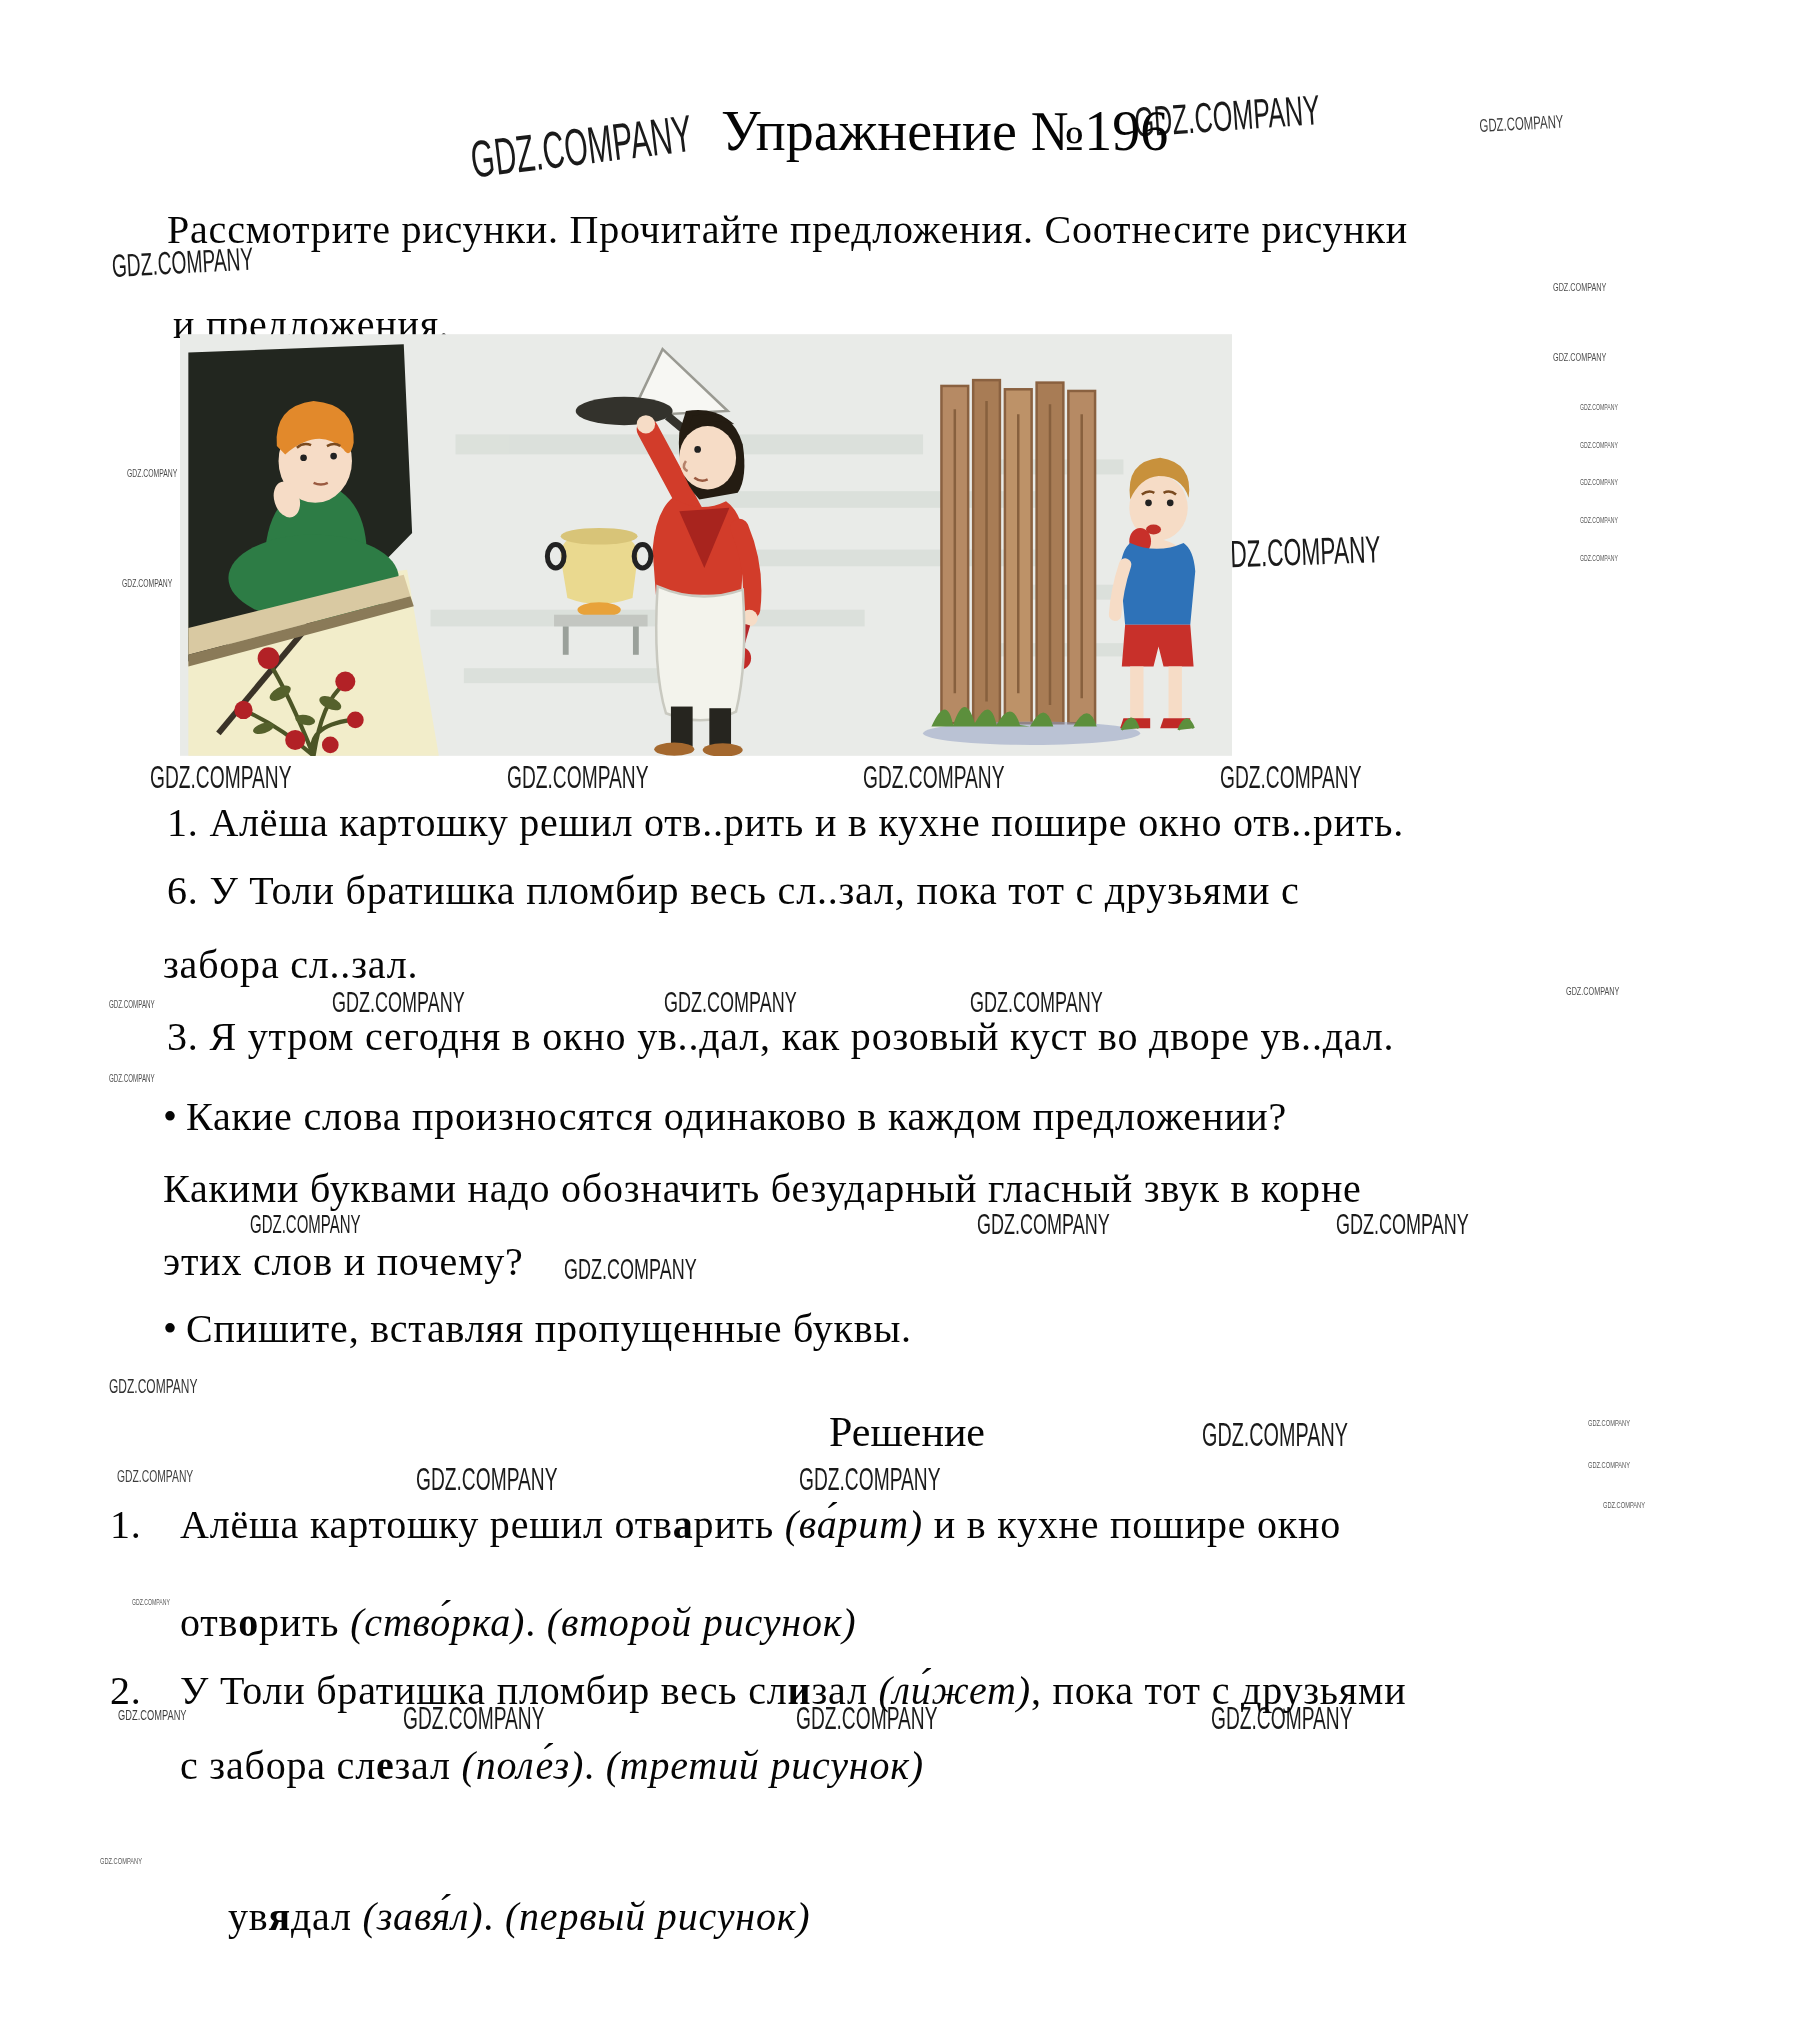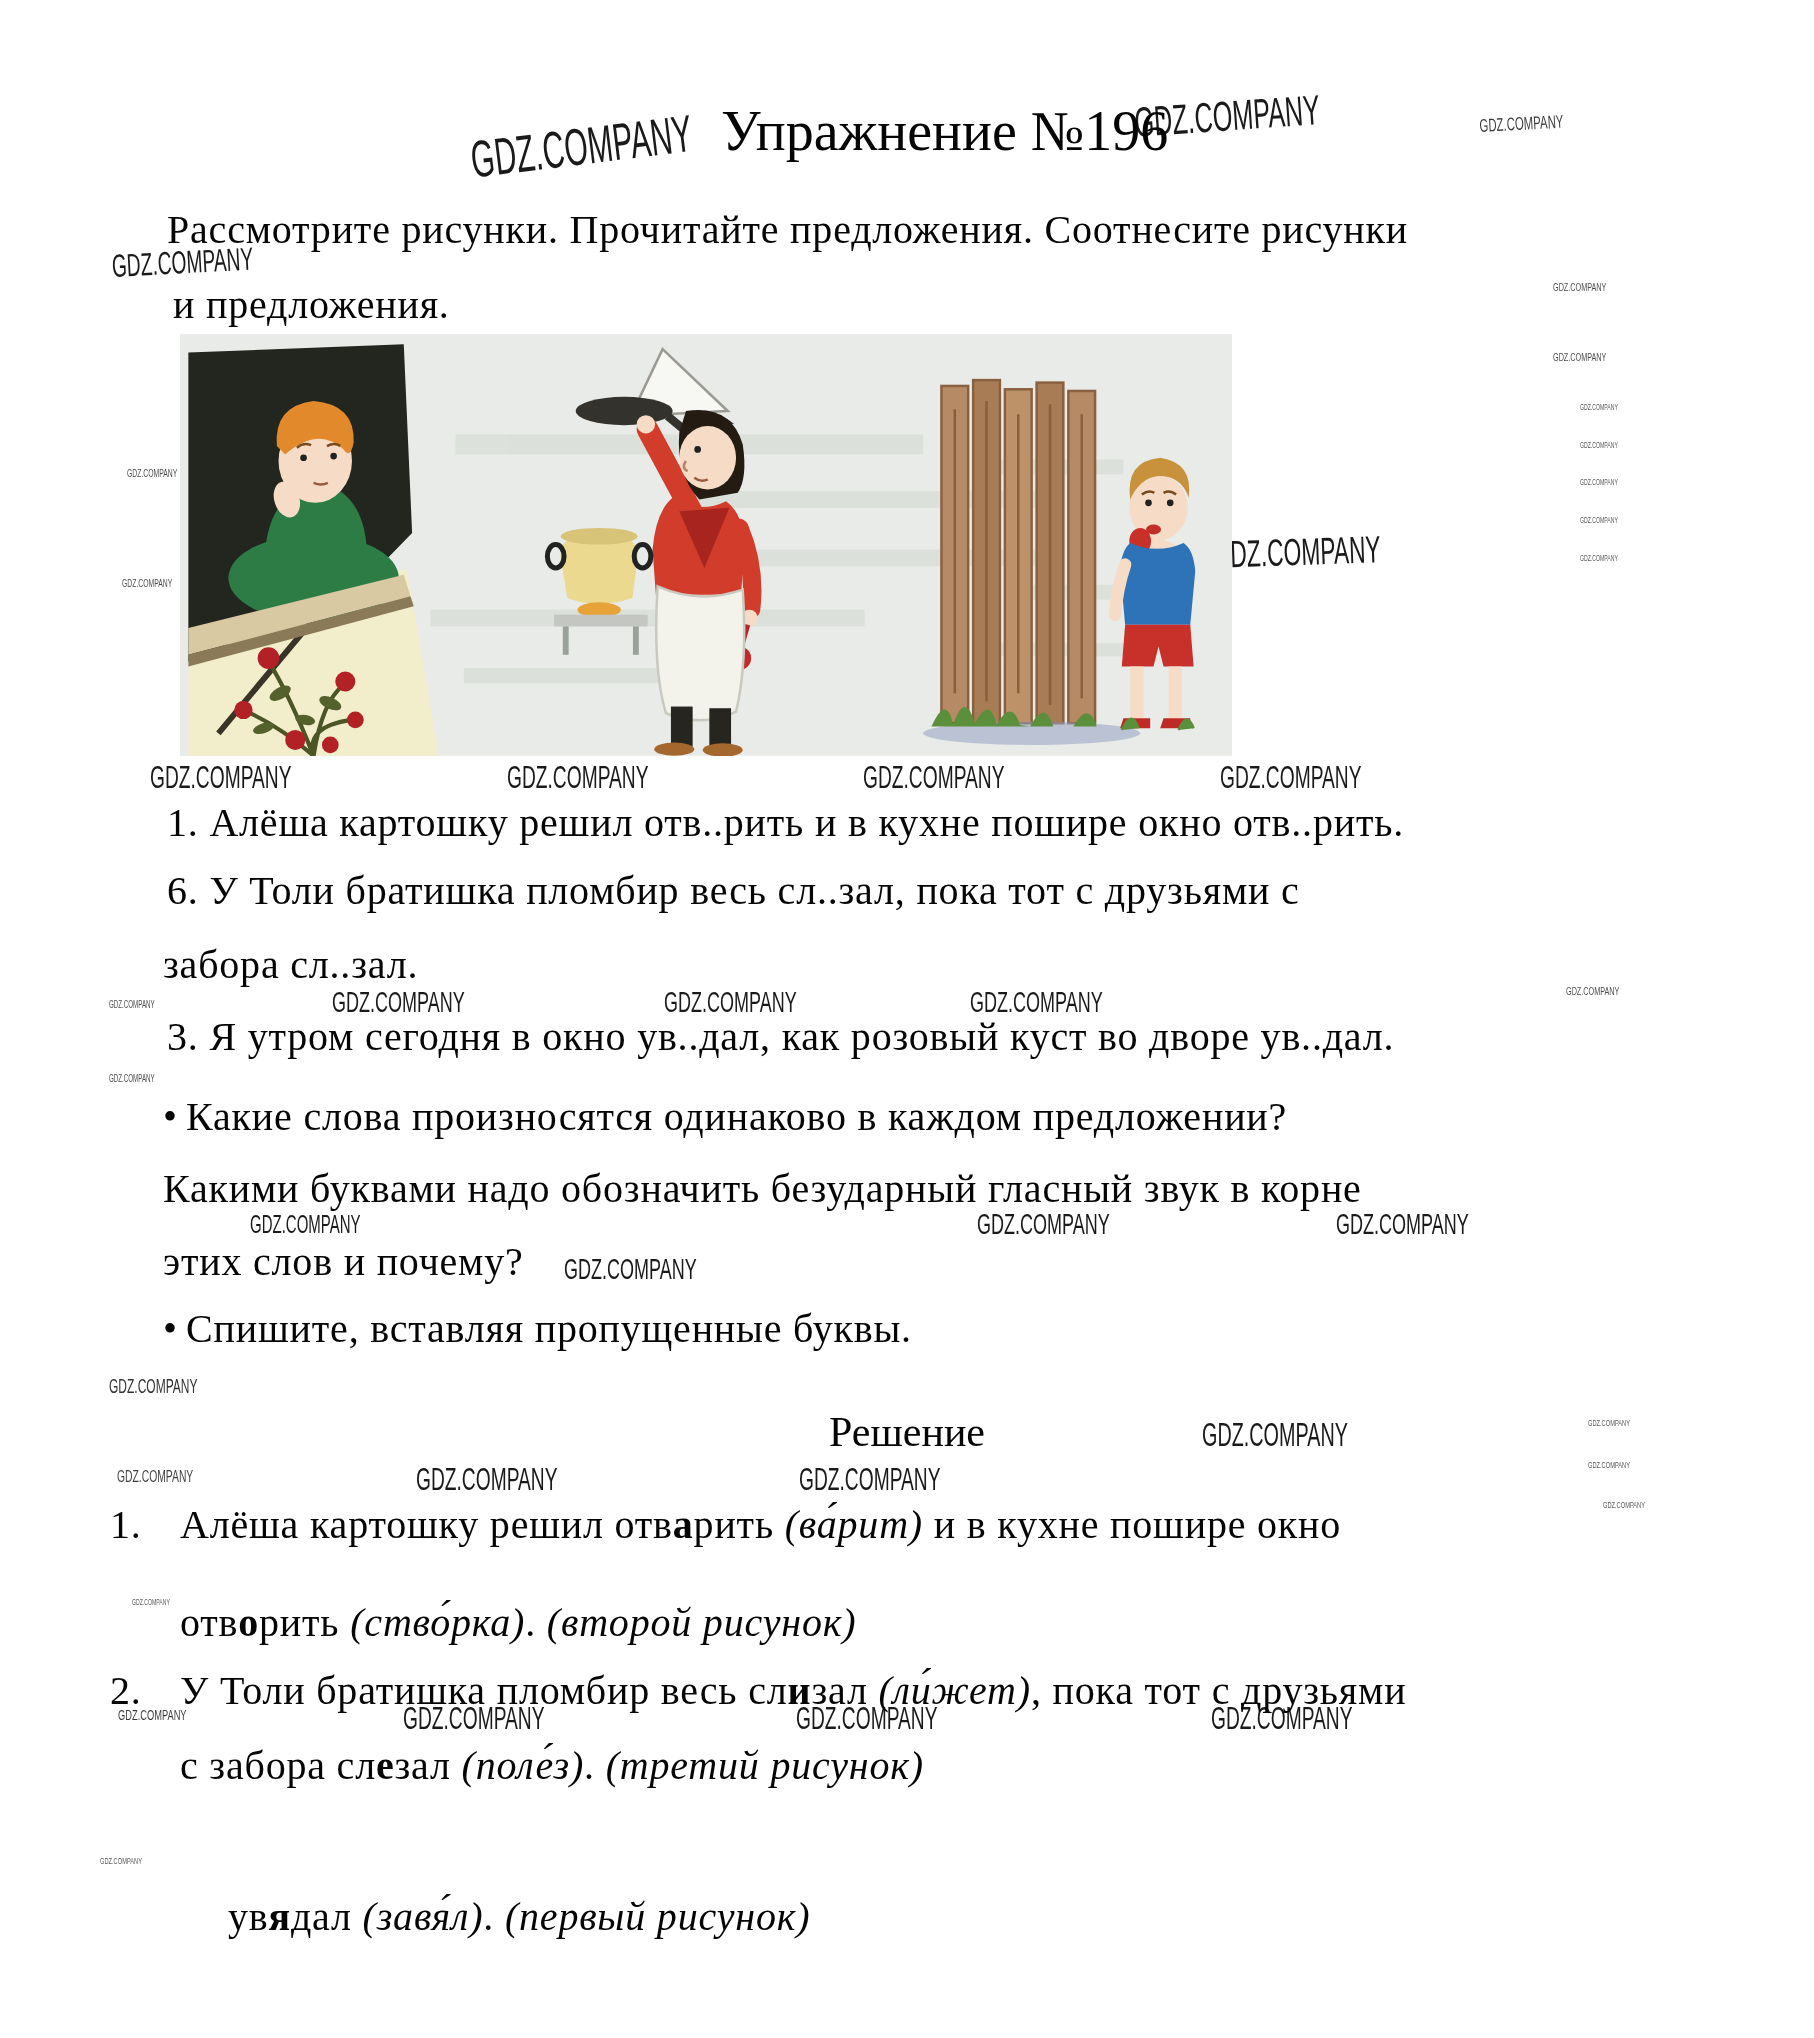--- a/index.html
+++ b/index.html
@@ -71,21 +71,21 @@
       <span class="wm" style="left: 403px; top: 1702px; font-size: 32px; color: rgb(26, 26, 26); transform: scaleX(0.6);">GDZ.COMPANY</span>
       <span class="wm" style="left: 796px; top: 1702px; font-size: 32px; color: rgb(26, 26, 26); transform: scaleX(0.6);">GDZ.COMPANY</span>
       <span class="wm" style="left: 1211px; top: 1702px; font-size: 32px; color: rgb(26, 26, 26); transform: scaleX(0.6);">GDZ.COMPANY</span>
       <span class="wm" style="left: 1603px; top: 1501px; font-size: 9.2px; color: rgb(26, 26, 26); opacity: 0.75; transform: scaleX(0.62);">GDZ.COMPANY</span>
       <span class="wm" style="left: 100px; top: 1857px; font-size: 9.2px; color: rgb(26, 26, 26); opacity: 0.75; transform: scaleX(0.62);">GDZ.COMPANY</span>
     </div>
 
   <div class="line title" style="left:721px;top:99px;">Упражнение №196</div>
 
   <div class="line" style="left:167px;top:207px;">Рассмотрите рисунки. Прочитайте предложения. Соотнесите рисунки</div>
-  <div class="line" style="left:173px;top:282px;">и предложения.</div>
+  <div class="line" style="left:173px;top:302px;">и предложения.</div>
 
   <div class="illus">
     <svg viewBox="0 0 1260 505" xmlns="http://www.w3.org/2000/svg">
       <rect x="0" y="0" width="1260" height="505" fill="#e9ebe8"></rect>
 
       <g opacity="0.45" fill="#ccd4cc">
         <rect x="330" y="120" width="560" height="24"></rect>
         <rect x="600" y="188" width="430" height="20"></rect>
         <rect x="560" y="258" width="470" height="20"></rect>
         <rect x="300" y="330" width="520" height="20"></rect>

